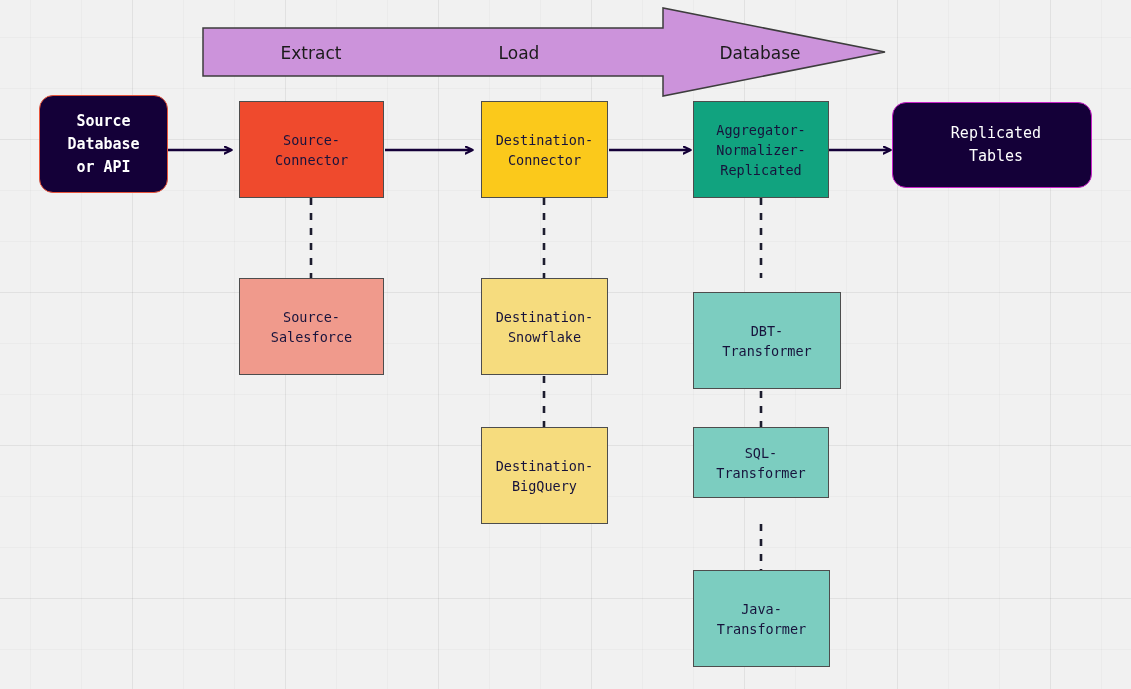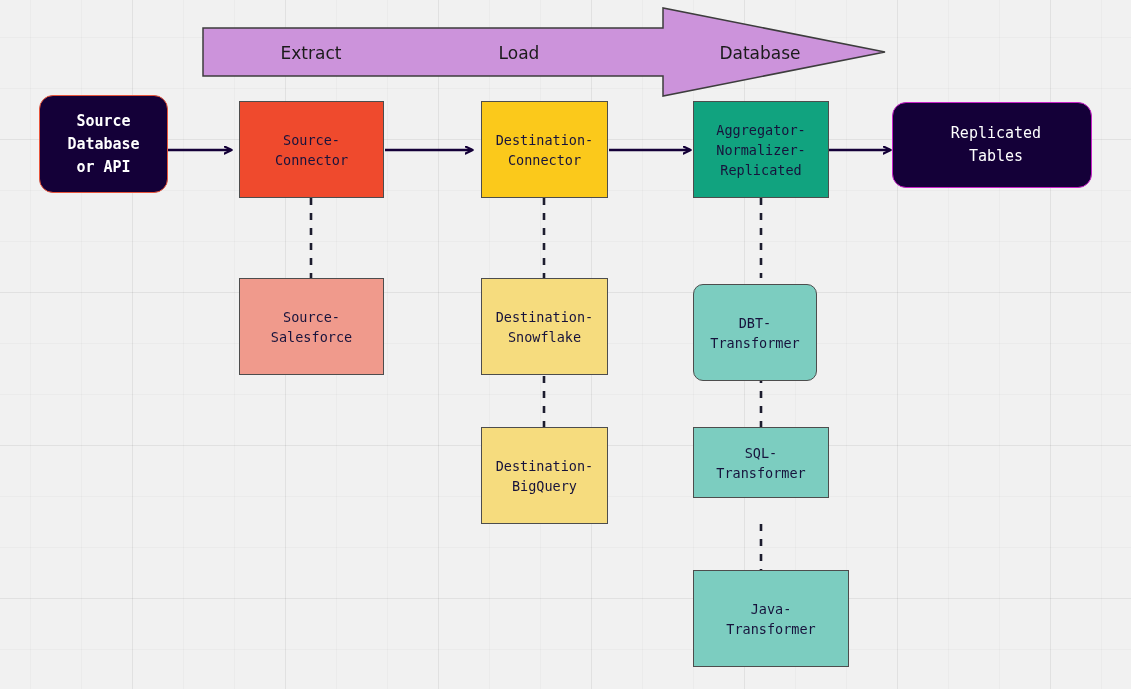--- a/index.html
+++ b/index.html
@@ -131,25 +131,25 @@
 
   <div class="terminal t-replicated" style="left:892px; top:102px; width:200px; height:86px;padding-left:8px;">Replicated
 Tables</div>
 
   <div class="node" style="left:239px; top:278px; width:145px; height:97px; background:#f09a8c;">Source-
 Salesforce</div>
 
   <div class="node" style="left:481px; top:278px; width:127px; height:97px; background:#f6dc7e;">Destination-
 Snowflake</div>
 
-  <div class="node" style="left:693px; top:284px; width:124px; height:97px; background:#7ccdc0;border-radius:10px;">DBT-
+  <div class="node" style="left:693px; top:292px; width:148px; height:97px; background:#7ccdc0;">DBT-
 Transformer</div>
 
   <div class="node" style="left:481px; top:427px; width:127px; height:97px; background:#f6dc7e;">Destination-
 BigQuery</div>
 
   <div class="node" style="left:693px; top:427px; width:136px; height:71px; background:#7ccdc0;">SQL-
 Transformer</div>
 
-  <div class="node" style="left:693px; top:570px; width:156px; height:97px; background:#7ccdc0;">Java-
+  <div class="node" style="left:693px; top:570px; width:137px; height:97px; background:#7ccdc0;">Java-
 Transformer</div>
 
 </div>
 
 </body></html>

